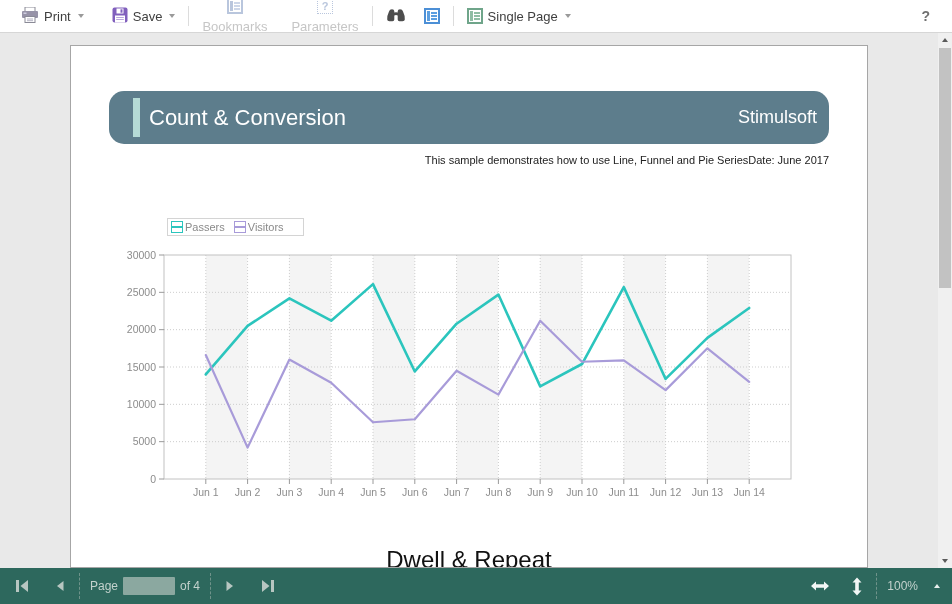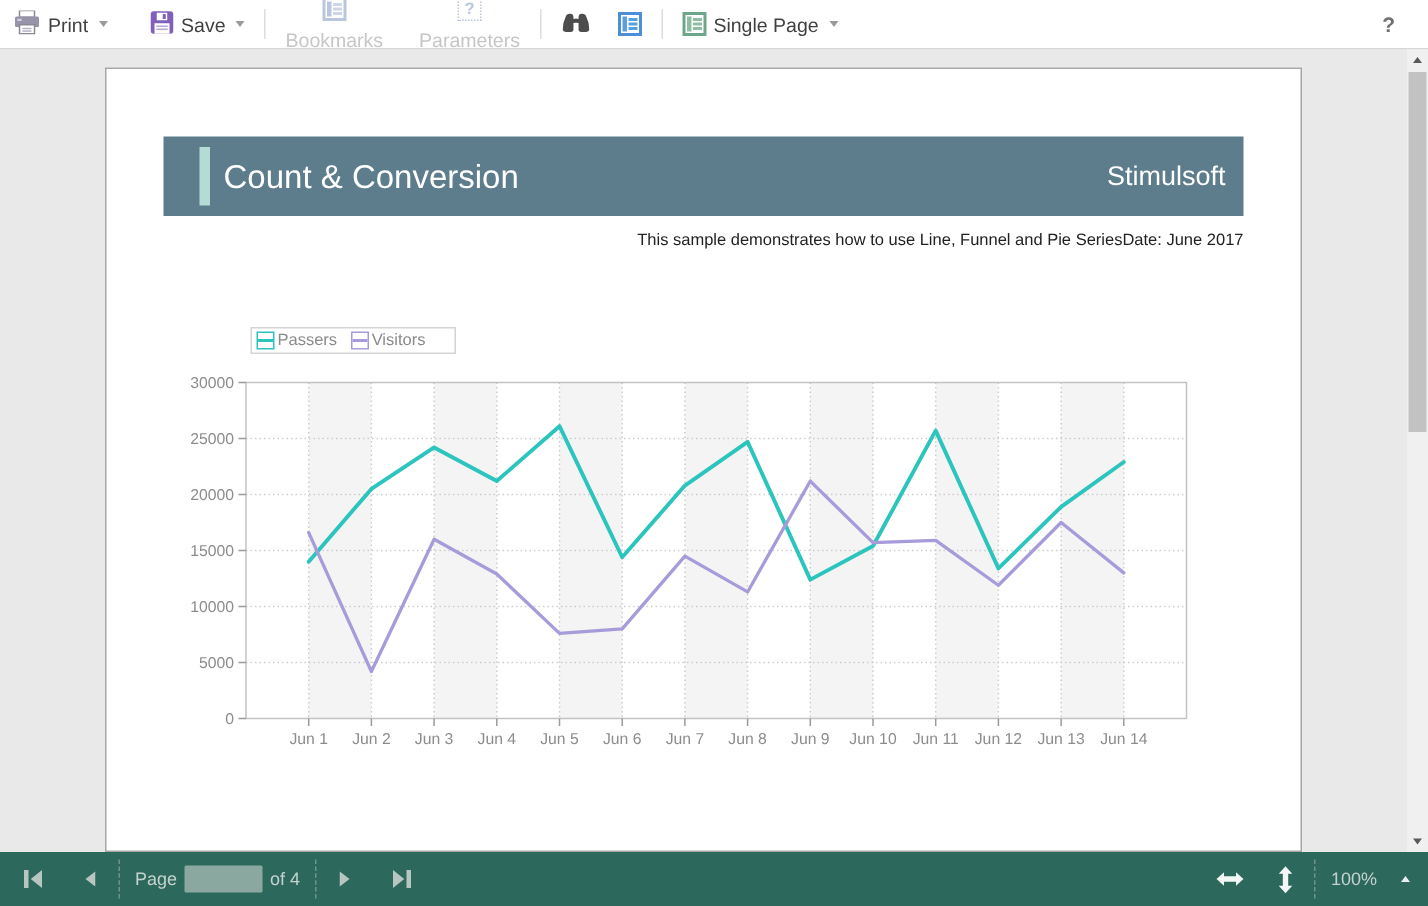--- a/index.html
+++ b/index.html
@@ -3,21 +3,21 @@
 <meta charset="utf-8">
 <style>
   * { box-sizing: border-box; margin: 0; padding: 0; }
   html,body { width: 952px; height: 604px; overflow: hidden; }
   body { font-family: "Liberation Sans", sans-serif; background: #e9e9e9; position: relative; }
 
   
   .toolbar {
     position: absolute; top: 0; left: 0; width: 952px; height: 33px;
     background: #ffffff; border-bottom: 1px solid #d6d6d6;
-    display: flex; align-items: center; padding: 0 10px 0 2px;
+    display: flex; align-items: center; padding: 0 10px 0 14px;
     font-size: 13px; color: #3f3f3f;
   }
   .tbtn { display: flex; align-items: center; gap: 5px; padding: 3px 7px; cursor: pointer; white-space: nowrap; }
   .tbtn.disabled { color: #c6c6c6; cursor: default; flex-direction: column; }
   .tb-sep { width: 1px; height: 20px; background: #dcdcdc; margin: 0 6px; }
   .caret-down { width:0; height:0; border-left:3.5px solid transparent; border-right:3.5px solid transparent; border-top:4px solid #9a9a9a; margin-left:2px; }
   .tb-spacer { flex: 1; }
   .help { font-weight: bold; color: #707070; font-size: 14px; margin-right: 12px; cursor: pointer; }
 
   .stripe-icon { width:16px; height:16px; background:#fff; border:2px solid; position:relative; display:inline-block; }
@@ -27,21 +27,21 @@
   .param-icon { width:16px; height:16px; border:1px dotted #b9c6dd; color:#b9c6dd; font-weight:bold; font-size:11px; text-align:center; line-height:14px; display:inline-block; }
 
   
   .content { position: absolute; top: 33px; left: 0; width: 952px; height: 535px; background: #e9e9e9; }
   .page {
     position: absolute; left: 70px; top: 12px; width: 798px; height: 523px;
     background: #ffffff; border: 1px solid #a6a6a6; overflow: hidden;
   }
   .band {
     position: absolute; left: 38px; top: 45px; width: 720px; height: 53px;
-    background: #5d7d8c; color: #ffffff; display: flex; align-items: center;
+    background: #5d7d8c; color: #ffffff; display: flex; align-items: center; border-radius: 15px;
   }
   .band .accent { position: absolute; left: 24px; top: 7px; width: 7px; height: 39px; background: #b5dbd6; }
   .band .title { margin-left: 40px; font-size: 22px; }
   .band .brand { margin-left: auto; margin-right: 12px; font-size: 18px; }
   .subrow {
     position: absolute; left: 38px; top: 108px; width: 720px;
     display: flex; justify-content: flex-end; font-size: 11px; color: #222;
   }
   .legend {
     position: absolute; left: 96px; top: 172px; display: flex; gap: 9px;
@@ -256,20 +256,21 @@
         <text x="455" y="247" text-anchor="middle" fill="#8c8c8c" font-size="10.5">Jun 10</text>
         <line x1="496.79999999999995" y1="230" x2="496.79999999999995" y2="235" stroke="#9a9a9a"></line>
         <text x="496.79999999999995" y="247" text-anchor="middle" fill="#8c8c8c" font-size="10.5">Jun 11</text>
         <line x1="538.5999999999999" y1="230" x2="538.5999999999999" y2="235" stroke="#9a9a9a"></line>
         <text x="538.5999999999999" y="247" text-anchor="middle" fill="#8c8c8c" font-size="10.5">Jun 12</text>
         <line x1="580.4" y1="230" x2="580.4" y2="235" stroke="#9a9a9a"></line>
         <text x="580.4" y="247" text-anchor="middle" fill="#8c8c8c" font-size="10.5">Jun 13</text>
         <line x1="622.1999999999999" y1="230" x2="622.1999999999999" y2="235" stroke="#9a9a9a"></line>
         <text x="622.1999999999999" y="247" text-anchor="middle" fill="#8c8c8c" font-size="10.5">Jun 14</text>
       </svg>
+    <div class="next-title">Dwell &amp; Repeat</div>
   </div>
 
   <div class="scrollbar">
     <div class="sb-btn sb-up">
         <span class="tri-up"></span>
       </div>
     <div class="sb-thumb"></div>
     <div class="sb-btn sb-down">
         <span class="tri-down"></span>
       </div>

